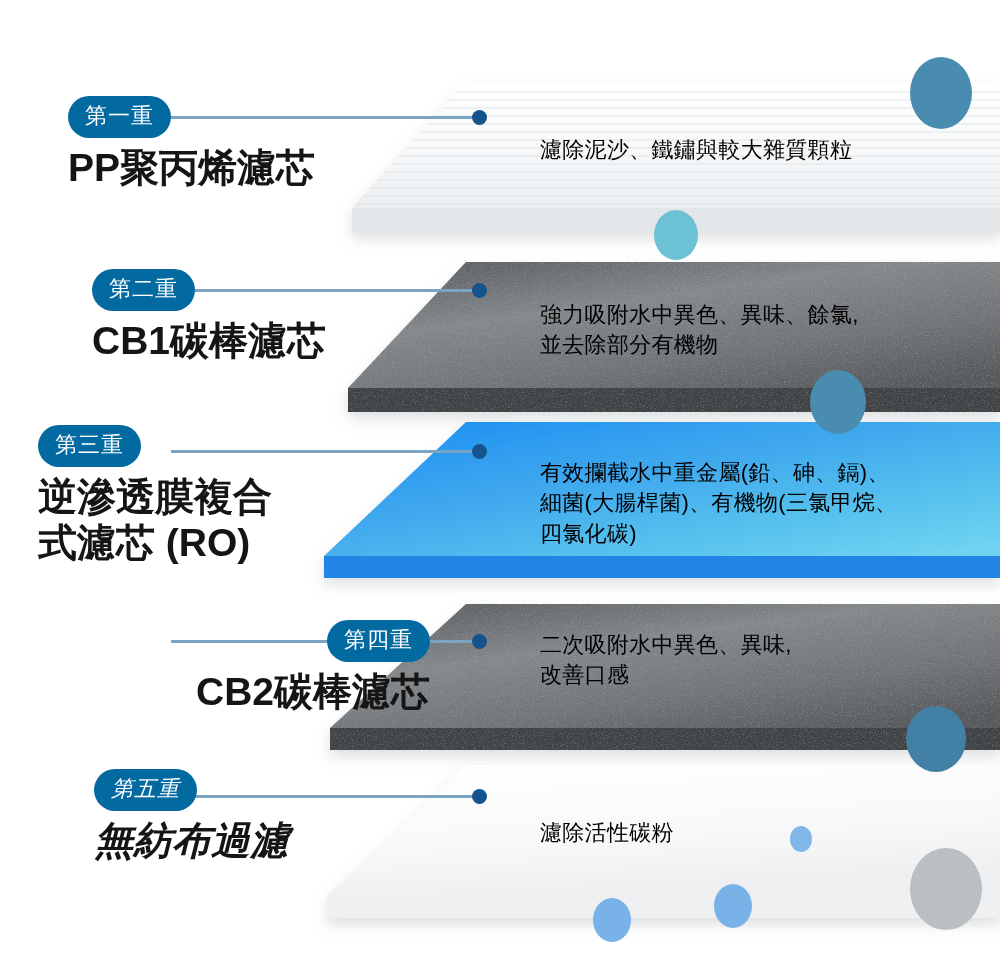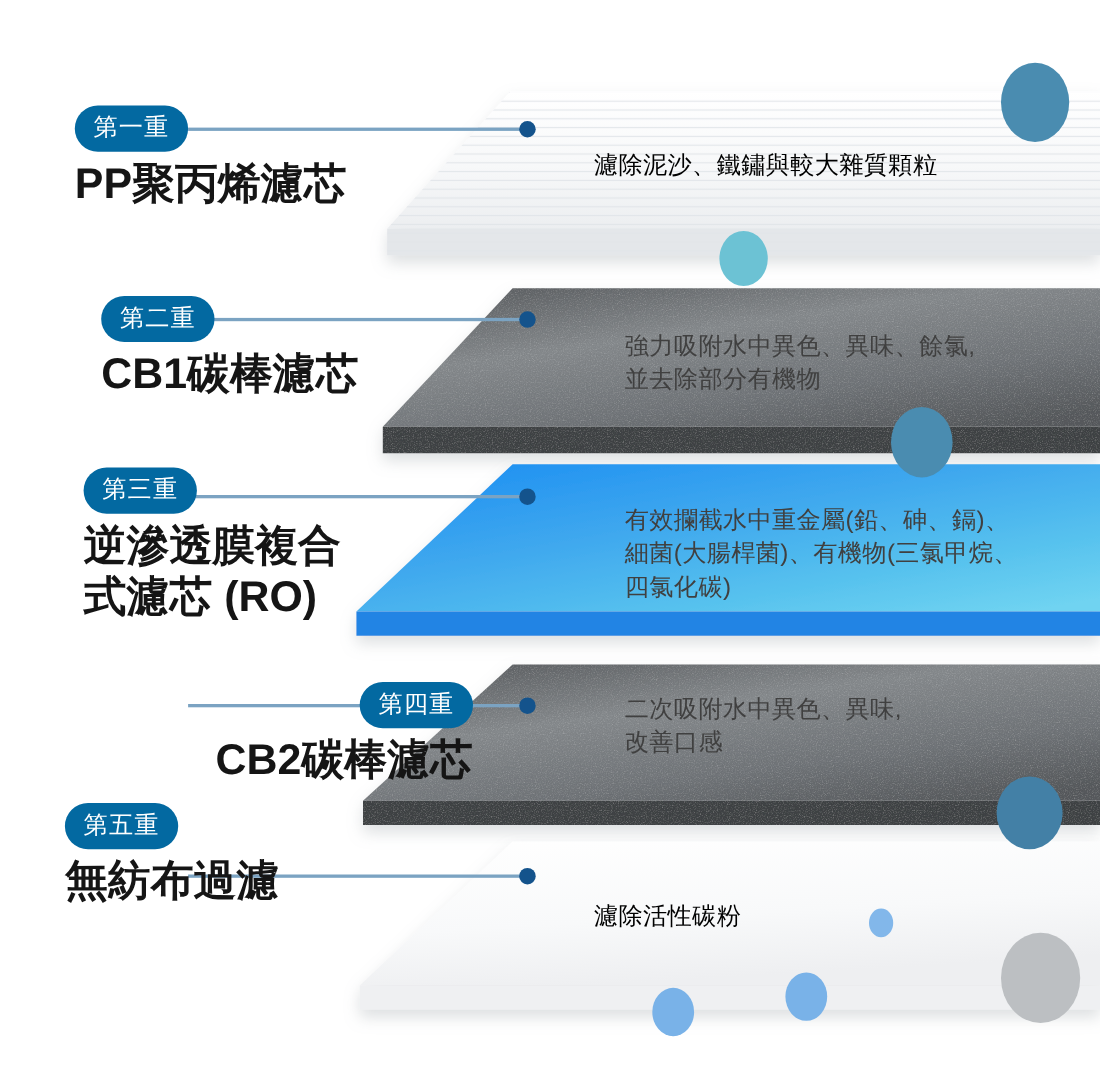--- a/index.html
+++ b/index.html
@@ -58,21 +58,21 @@
 
   
   .desc{
     position:absolute;
     font-size:22px;
     line-height:1.38;
     white-space:pre-line;
     letter-spacing:0.3px;
   }
   .desc.dark{  color:#000000; }
-  .desc.light{ color:#404040;margin-left:28px; }
+  .desc.light{ color:#000000; }
 </style>
 </head>
 <body>
 
 <div id="stage">
 
   <svg id="slabs" viewBox="0 0 1000 973">
     <defs>
 
       <linearGradient id="g-pp" x1="0" y1="0" x2="0" y2="1">
@@ -175,32 +175,32 @@
   <div class="label-group" style="top:96px;padding-left:68px;">
     <div class="badge">第一重</div>
     <div class="title">PP聚丙烯濾芯</div>
   </div>
 
   <div class="label-group" style="top:269px;padding-left:92px;">
     <div class="badge">第二重</div>
     <div class="title">CB1碳棒濾芯</div>
   </div>
 
-  <div class="label-group" style="top:425px;padding-left:76px;">
+  <div class="label-group" style="top:425px;padding-left:38px;">
     <div class="badge">第三重</div>
     <div class="title">逆滲透膜複合
 式濾芯 (RO)</div>
   </div>
 
   <div class="label-group" style="top:620px;padding-left:62px;text-align:right;">
     <div class="badge">第四重</div>
     <div class="title">CB2碳棒濾芯</div>
   </div>
 
-  <div class="label-group" style="top:730px;padding-left:59px;">
+  <div class="label-group" style="top:769px;padding-left:94px;font-style:italic;">
     <div class="badge">第五重</div>
     <div class="title">無紡布過濾</div>
   </div>
 
   <div class="desc dark" style="left:540px;top:135px;width:430px;">濾除泥沙、鐵鏽與較大雜質顆粒</div>
   <div class="desc light" style="left:540px;top:300px;width:420px;">強力吸附水中異色、異味、餘氯,
 並去除部分有機物</div>
   <div class="desc light" style="left:540px;top:458px;width:450px;">有效攔截水中重金屬(鉛、砷、鎘)、
 細菌(大腸桿菌)、有機物(三氯甲烷、
 四氯化碳)</div>

